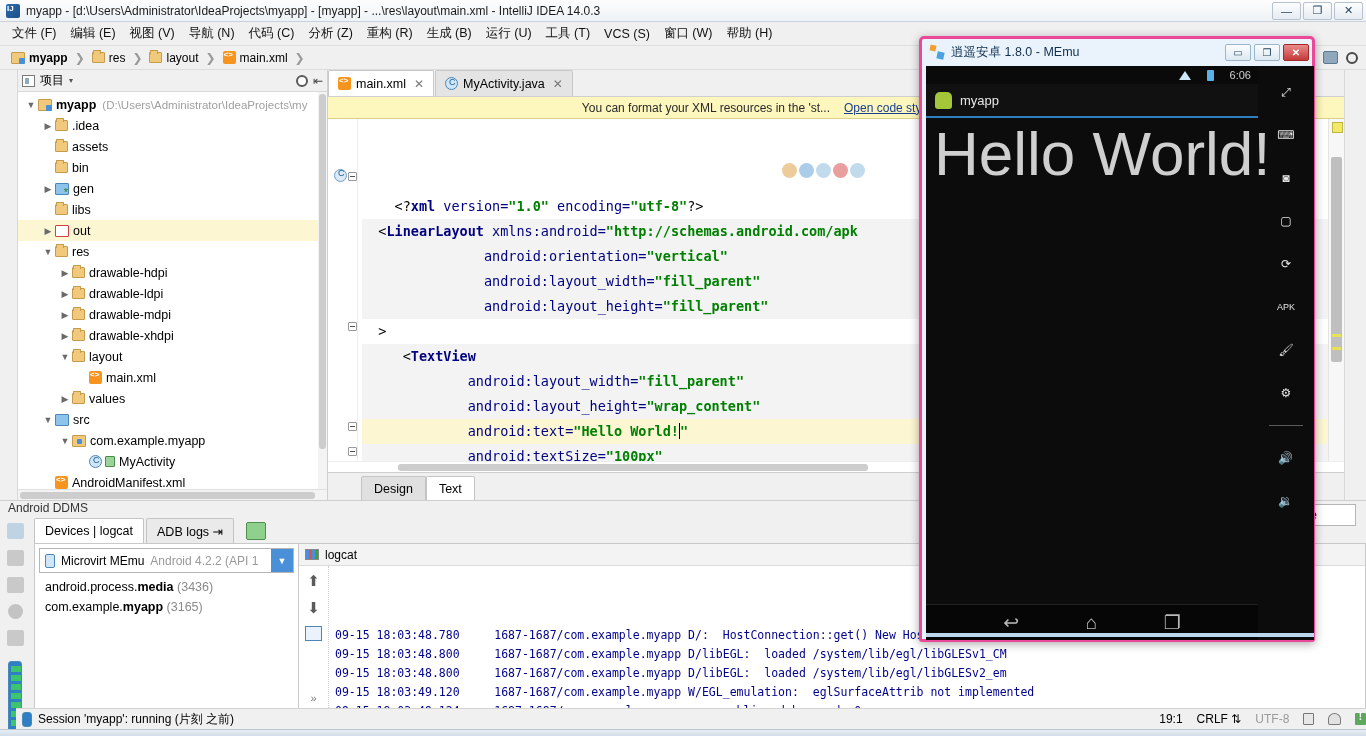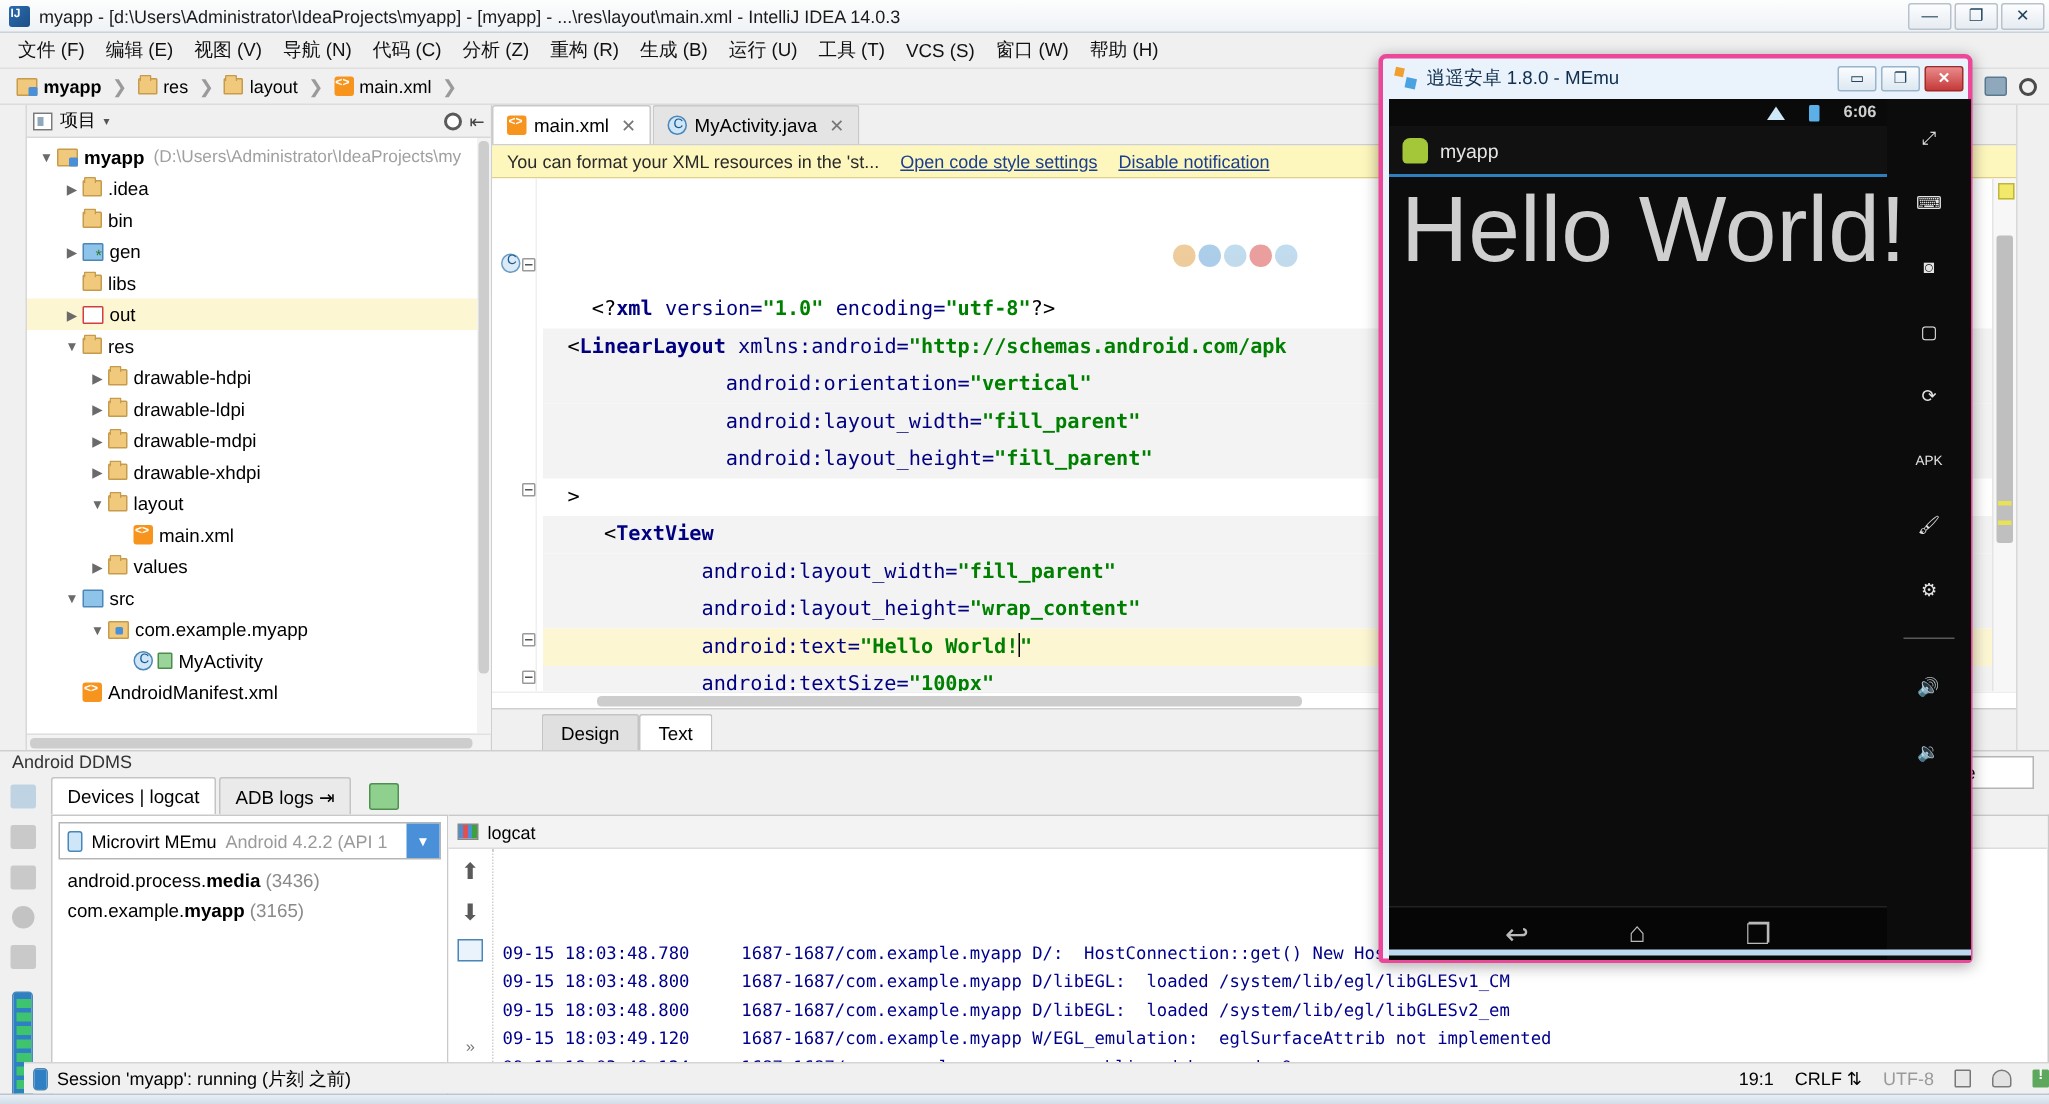--- a/index.html
+++ b/index.html
@@ -110,21 +110,21 @@
     border:1px solid #c9c9c9;border-bottom:none;background:#e4e4e4;
     font-size:12.5px;margin-right:1px;border-radius:2px 2px 0 0;
   }
   .etab.active{ background:#fff; }
   .etab .x{color:#777;font-size:12px;margin-left:3px;}
   .java-ic{width:13px;height:13px;border-radius:50%;background:#cfe6f8;border:1px solid #4a86b8;position:relative;}
   .java-ic:after{content:"C";position:absolute;left:3px;top:-1px;font-size:9px;color:#1b5a8c;}
 
   .notifbar{
     height:22px;background:#fdf6bd;border-bottom:1px solid #ded08a;
-    display:flex;align-items:center;gap:14px;padding:0 10px;font-size:12px;color:#2a2a2a;
+    display:flex;align-items:center;gap:14px;padding:0 10px;font-size:12px;color:#2a2a2a;justify-content:center;
   }
   .notifbar a{color:#1a3f8f;text-decoration:underline;cursor:pointer;}
 
   .codearea{ flex:1; display:flex; position:relative; overflow:hidden; background:#fff;}
   .gutter{ width:30px; background:#fff; border-right:1px solid #efefef; position:relative; }
   .fold{position:absolute;left:20px;width:9px;height:9px;border:1px solid #9a9a9a;background:#fff;border-radius:1px;}
   .fold:after{content:"";position:absolute;left:1px;top:3px;width:5px;height:1px;background:#555;}
   .gutter .cmark{position:absolute;left:6px;width:13px;height:13px;border-radius:50%;background:#dceaf7;border:1px solid #6a9ec9;}
   .gutter .cmark:after{content:"C";position:absolute;left:3px;top:-2px;font-size:9px;color:#1b5a8c;}
   .codelines{
@@ -213,21 +213,21 @@
   }
   .memu-title{height:26px;display:flex;align-items:center;padding:0 3px 0 8px;gap:7px;font-size:12.5px;color:#103050;}
   .memu-logo{width:14px;height:14px;position:relative;}
   .memu-logo:before{content:"";position:absolute;left:0;top:0;width:6px;height:6px;background:#f0a030;transform:rotate(12deg);}
   .memu-logo:after{content:"";position:absolute;right:0;bottom:0;width:7px;height:7px;background:#4aa3e0;transform:rotate(12deg);}
   .memu-ctrls{margin-left:auto;display:flex;gap:3px;}
   .mbtn{width:26px;height:17px;border:1px solid #9ab4c9;background:linear-gradient(#fbfdff,#dde8f1);display:flex;align-items:center;justify-content:center;font-size:10px;color:#24445c;border-radius:2px;}
   .mbtn.close{background:linear-gradient(#e98b8b,#c53a3a);border-color:#a32828;color:#fff;font-weight:bold;}
   .memu-inner{position:absolute;left:4px;top:27px;width:388px;height:574px;display:flex;}
   .memu-screen{width:332px;height:100%;background:#0a0a0a;position:relative;display:flex;flex-direction:column;}
-  .and-status{height:18px;display:flex;align-items:center;justify-content:flex-end;gap:16px;padding-right:7px;color:#cfcfcf;font-size:11px;font-weight:bold;}
+  .and-status{height:18px;display:flex;align-items:center;justify-content:flex-end;gap:16px;padding-right:7px;color:#cfcfcf;font-size:11px;}
   .wifi{width:12px;height:9px;position:relative;}
   .wifi:after{content:"";position:absolute;left:0;bottom:0;border-left:6px solid transparent;border-right:6px solid transparent;border-bottom:9px solid #cfe8f8;}
   .battv{width:7px;height:11px;background:#5bb0e8;border-radius:1px;}
   .and-appbar{height:34px;display:flex;align-items:center;gap:8px;padding-left:9px;background:#111;border-bottom:2px solid #2f7fbf;}
   .and-appicon{width:17px;height:17px;background:#a4c639;border-radius:5px 5px 3px 3px;}
   .and-appname{color:#e6e6e6;font-size:13px;}
   .and-content{flex:1;background:#0c0c0c;position:relative;}
   .hello{position:absolute;left:8px;top:2px;color:#cfcfcf;font-size:62px;line-height:1.1;white-space:nowrap;font-family:"Liberation Sans",sans-serif;}
   .and-nav{height:36px;background:#060606;border-top:1px solid #222;display:flex;align-items:center;justify-content:space-around;padding:0 44px;}
   .navg{color:#b9b9b9;font-size:19px;}
@@ -314,20 +314,25 @@
       <div class="trow" style="padding-left: 6px;">
             <span class="tw">▼</span>
             <span class="mod-ic"></span>
             <span class="tlabel" style="font-weight: bold;">myapp</span>
             <span class="tpath">(D:\Users\Administrator\IdeaProjects\my</span>
           </div>
           <div class="trow" style="padding-left: 23px;">
             <span class="tw">▶</span>
             <span class="folder-ic"></span>
             <span class="tlabel">.idea</span>
+          </div>
+          <div class="trow" style="padding-left: 23px;">
+            <span class="tw empty">▶</span>
+            <span class="folder-ic"></span>
+            <span class="tlabel">assets</span>
           </div>
           <div class="trow" style="padding-left: 23px;">
             <span class="tw empty">▶</span>
             <span class="folder-ic"></span>
             <span class="tlabel">bin</span>
           </div>
           <div class="trow" style="padding-left: 23px;">
             <span class="tw">▶</span>
             <span class="gen-ic"></span>
             <span class="tlabel">gen</span>

